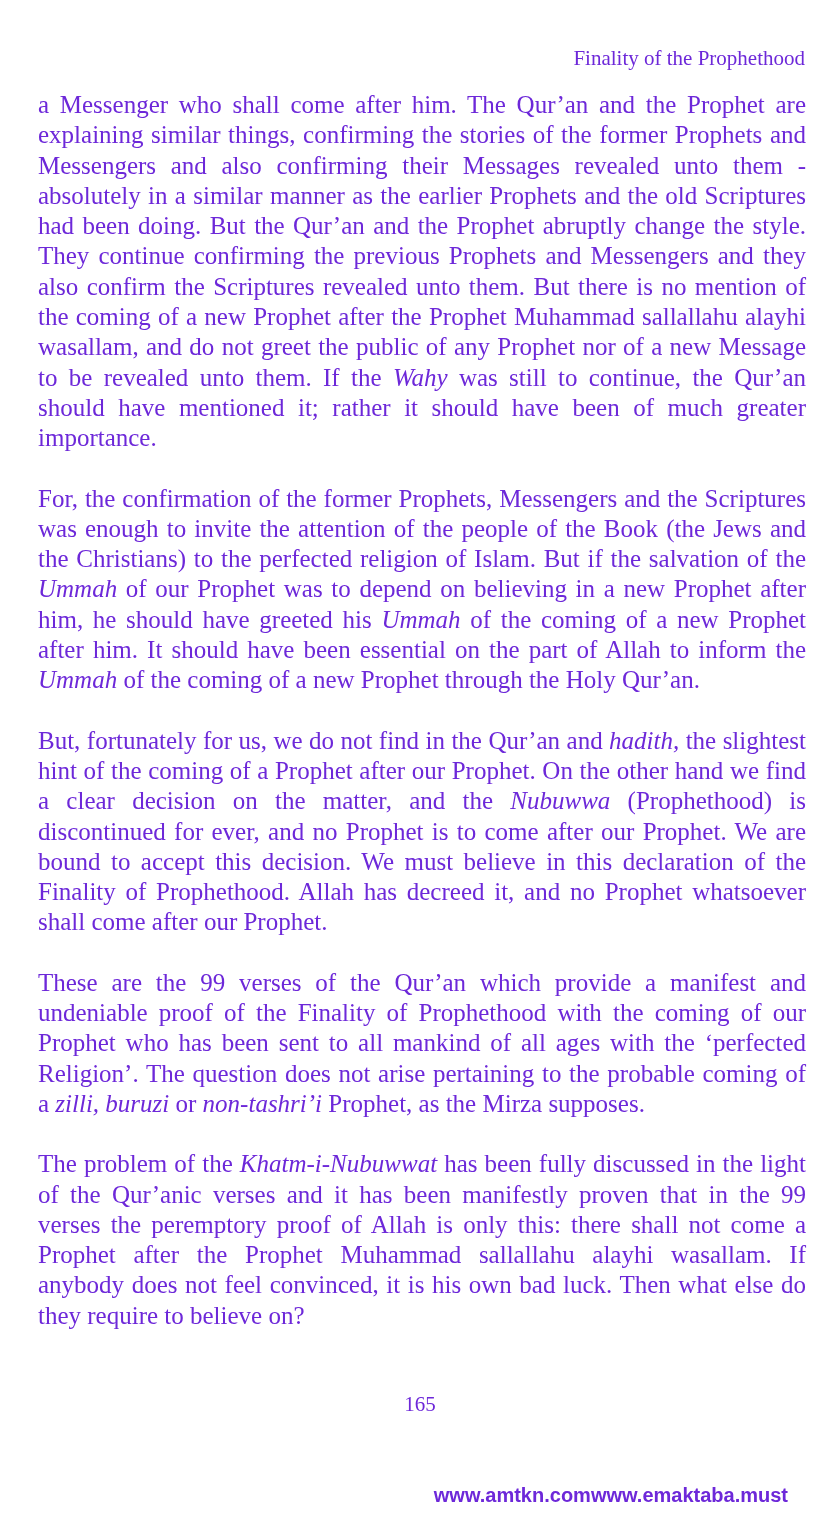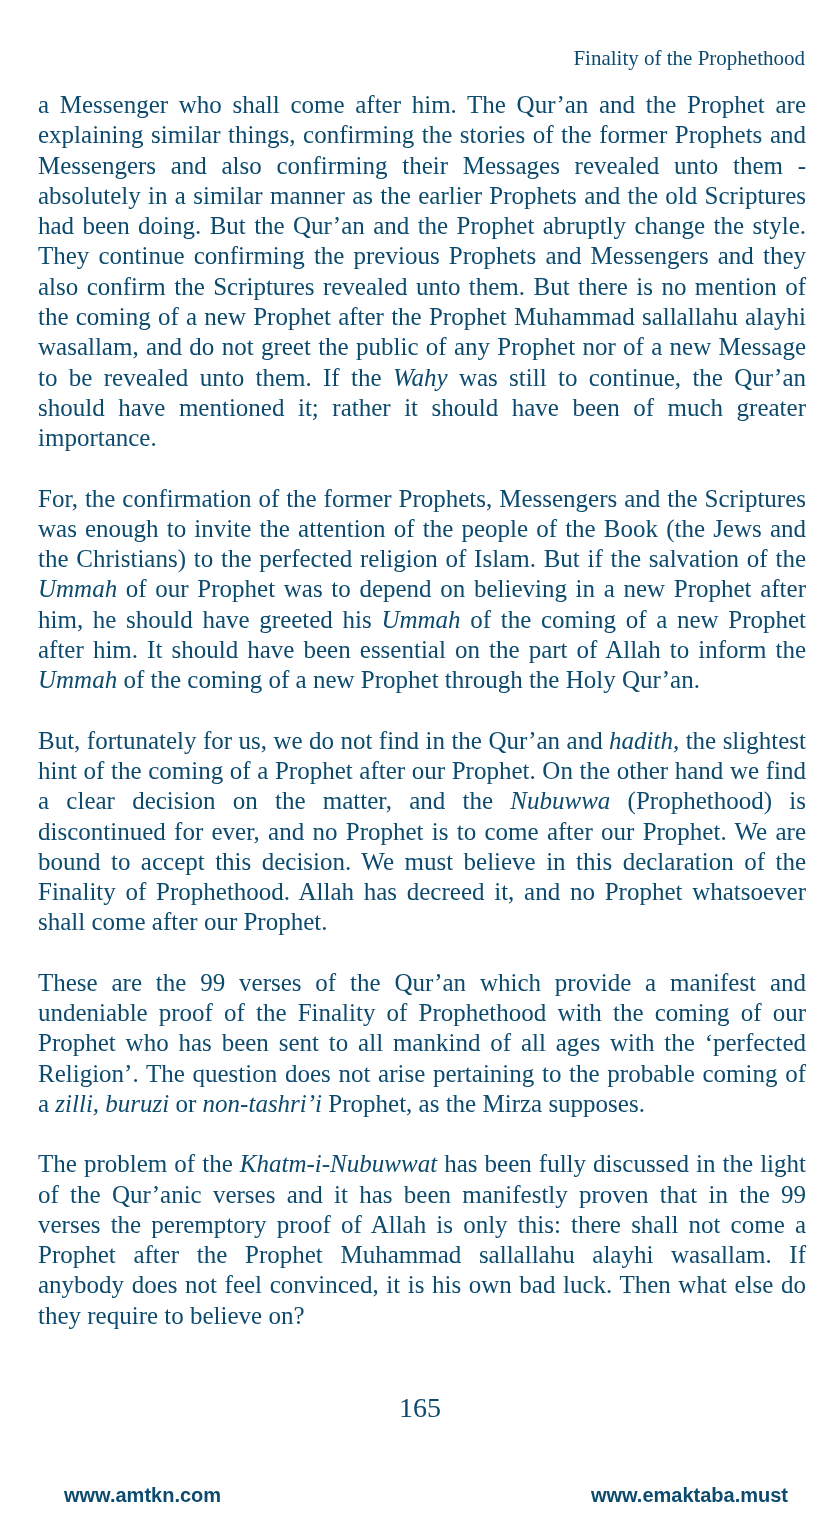--- a/index.html
+++ b/index.html
@@ -6,21 +6,21 @@
     margin: 0;
     padding: 0;
     background: #777;
   }
   .page {
     position: relative;
     width: 840px;
     height: 1540px;
     margin: 0 auto;
     background: #ffffff;
-    color: #0c4a6e;
+    color: #6d28d9;
     font-family: "Liberation Serif", "DejaVu Serif", serif;
     overflow: hidden;
   }
   .running-header {
     position: absolute;
     top: 46px;
     right: 35px;
     font-size: 21px;
     line-height: 24px;
     white-space: nowrap;
@@ -40,31 +40,31 @@
   }
   .content p.para i {
     font-style: italic;
   }
   .page-number {
     position: absolute;
     top: 1392px;
     left: 0;
     width: 100%;
     text-align: center;
-    font-size: 28px;
+    font-size: 21px;
   }
   .footer-links {
     position: absolute;
     top: 1484px;
     left: 0;
     width: 840px;
     padding: 0 52px 0 64px;
     box-sizing: border-box;
     display: flex;
-    justify-content: space-between;
+    justify-content: flex-end;
     align-items: baseline;
     font-family: "Liberation Sans", "DejaVu Sans", sans-serif;
     font-weight: 700;
     font-size: 20px;
     white-space: nowrap;
   }
 </style>
 </head>
 <body>
 

